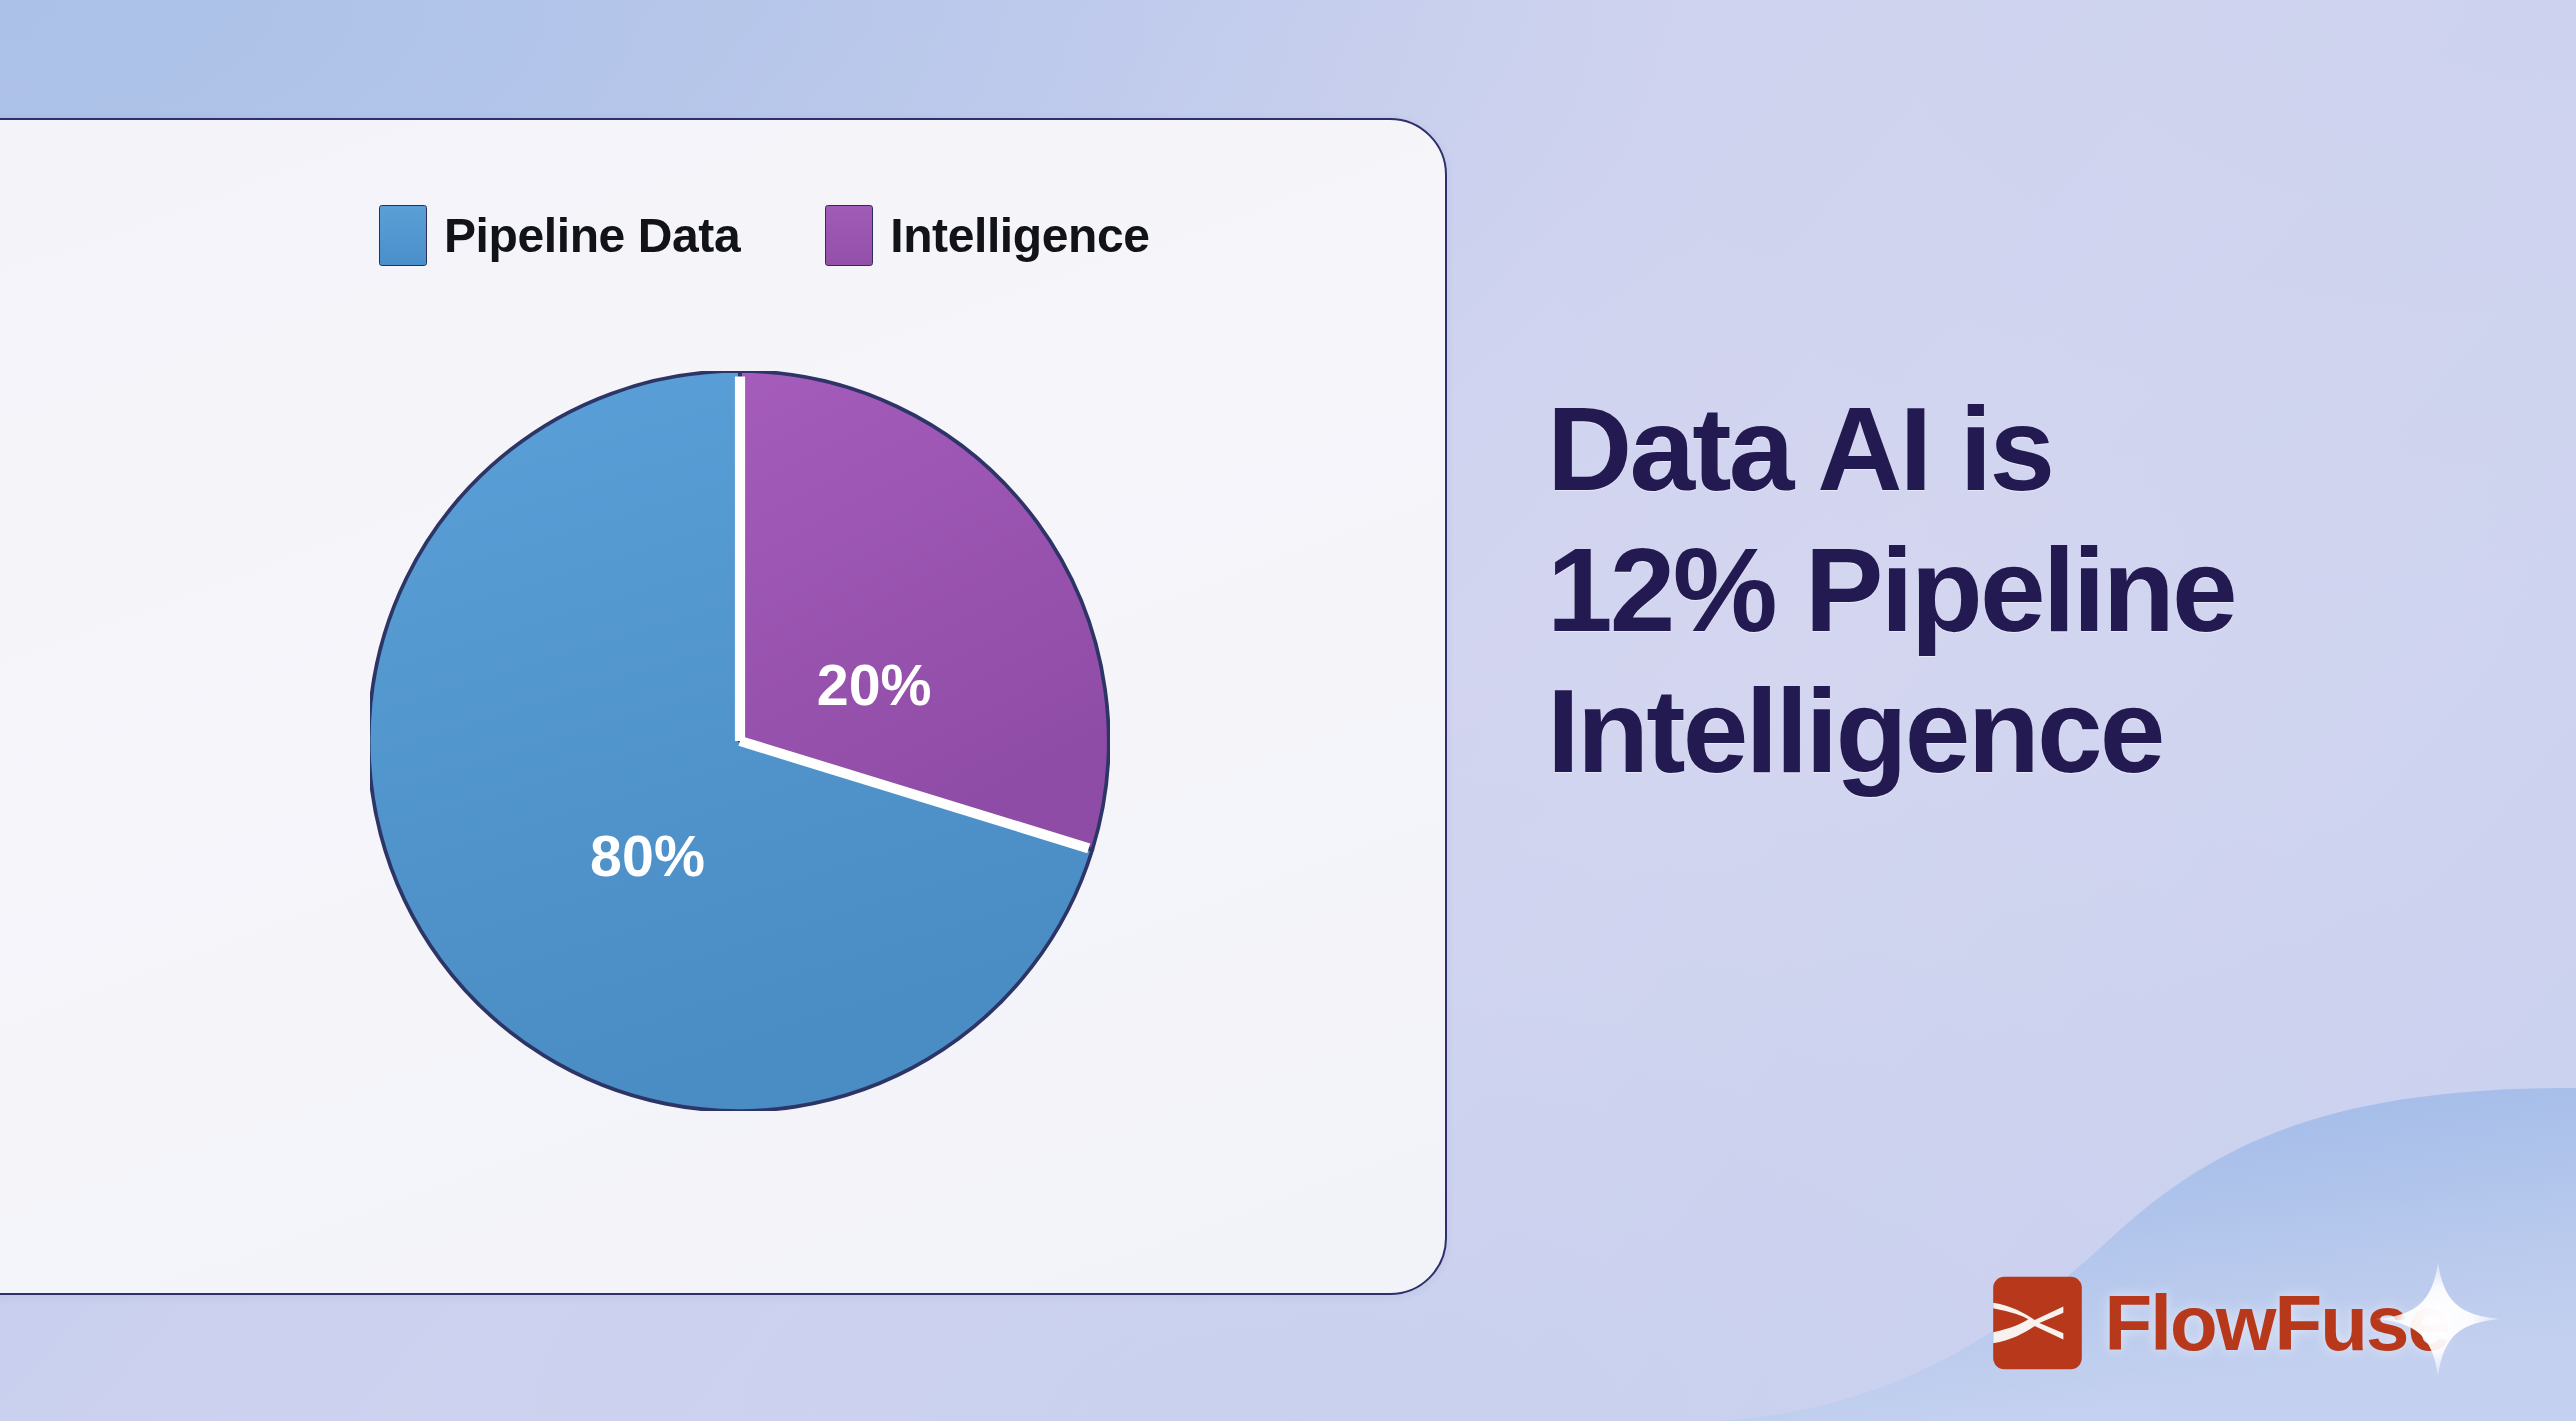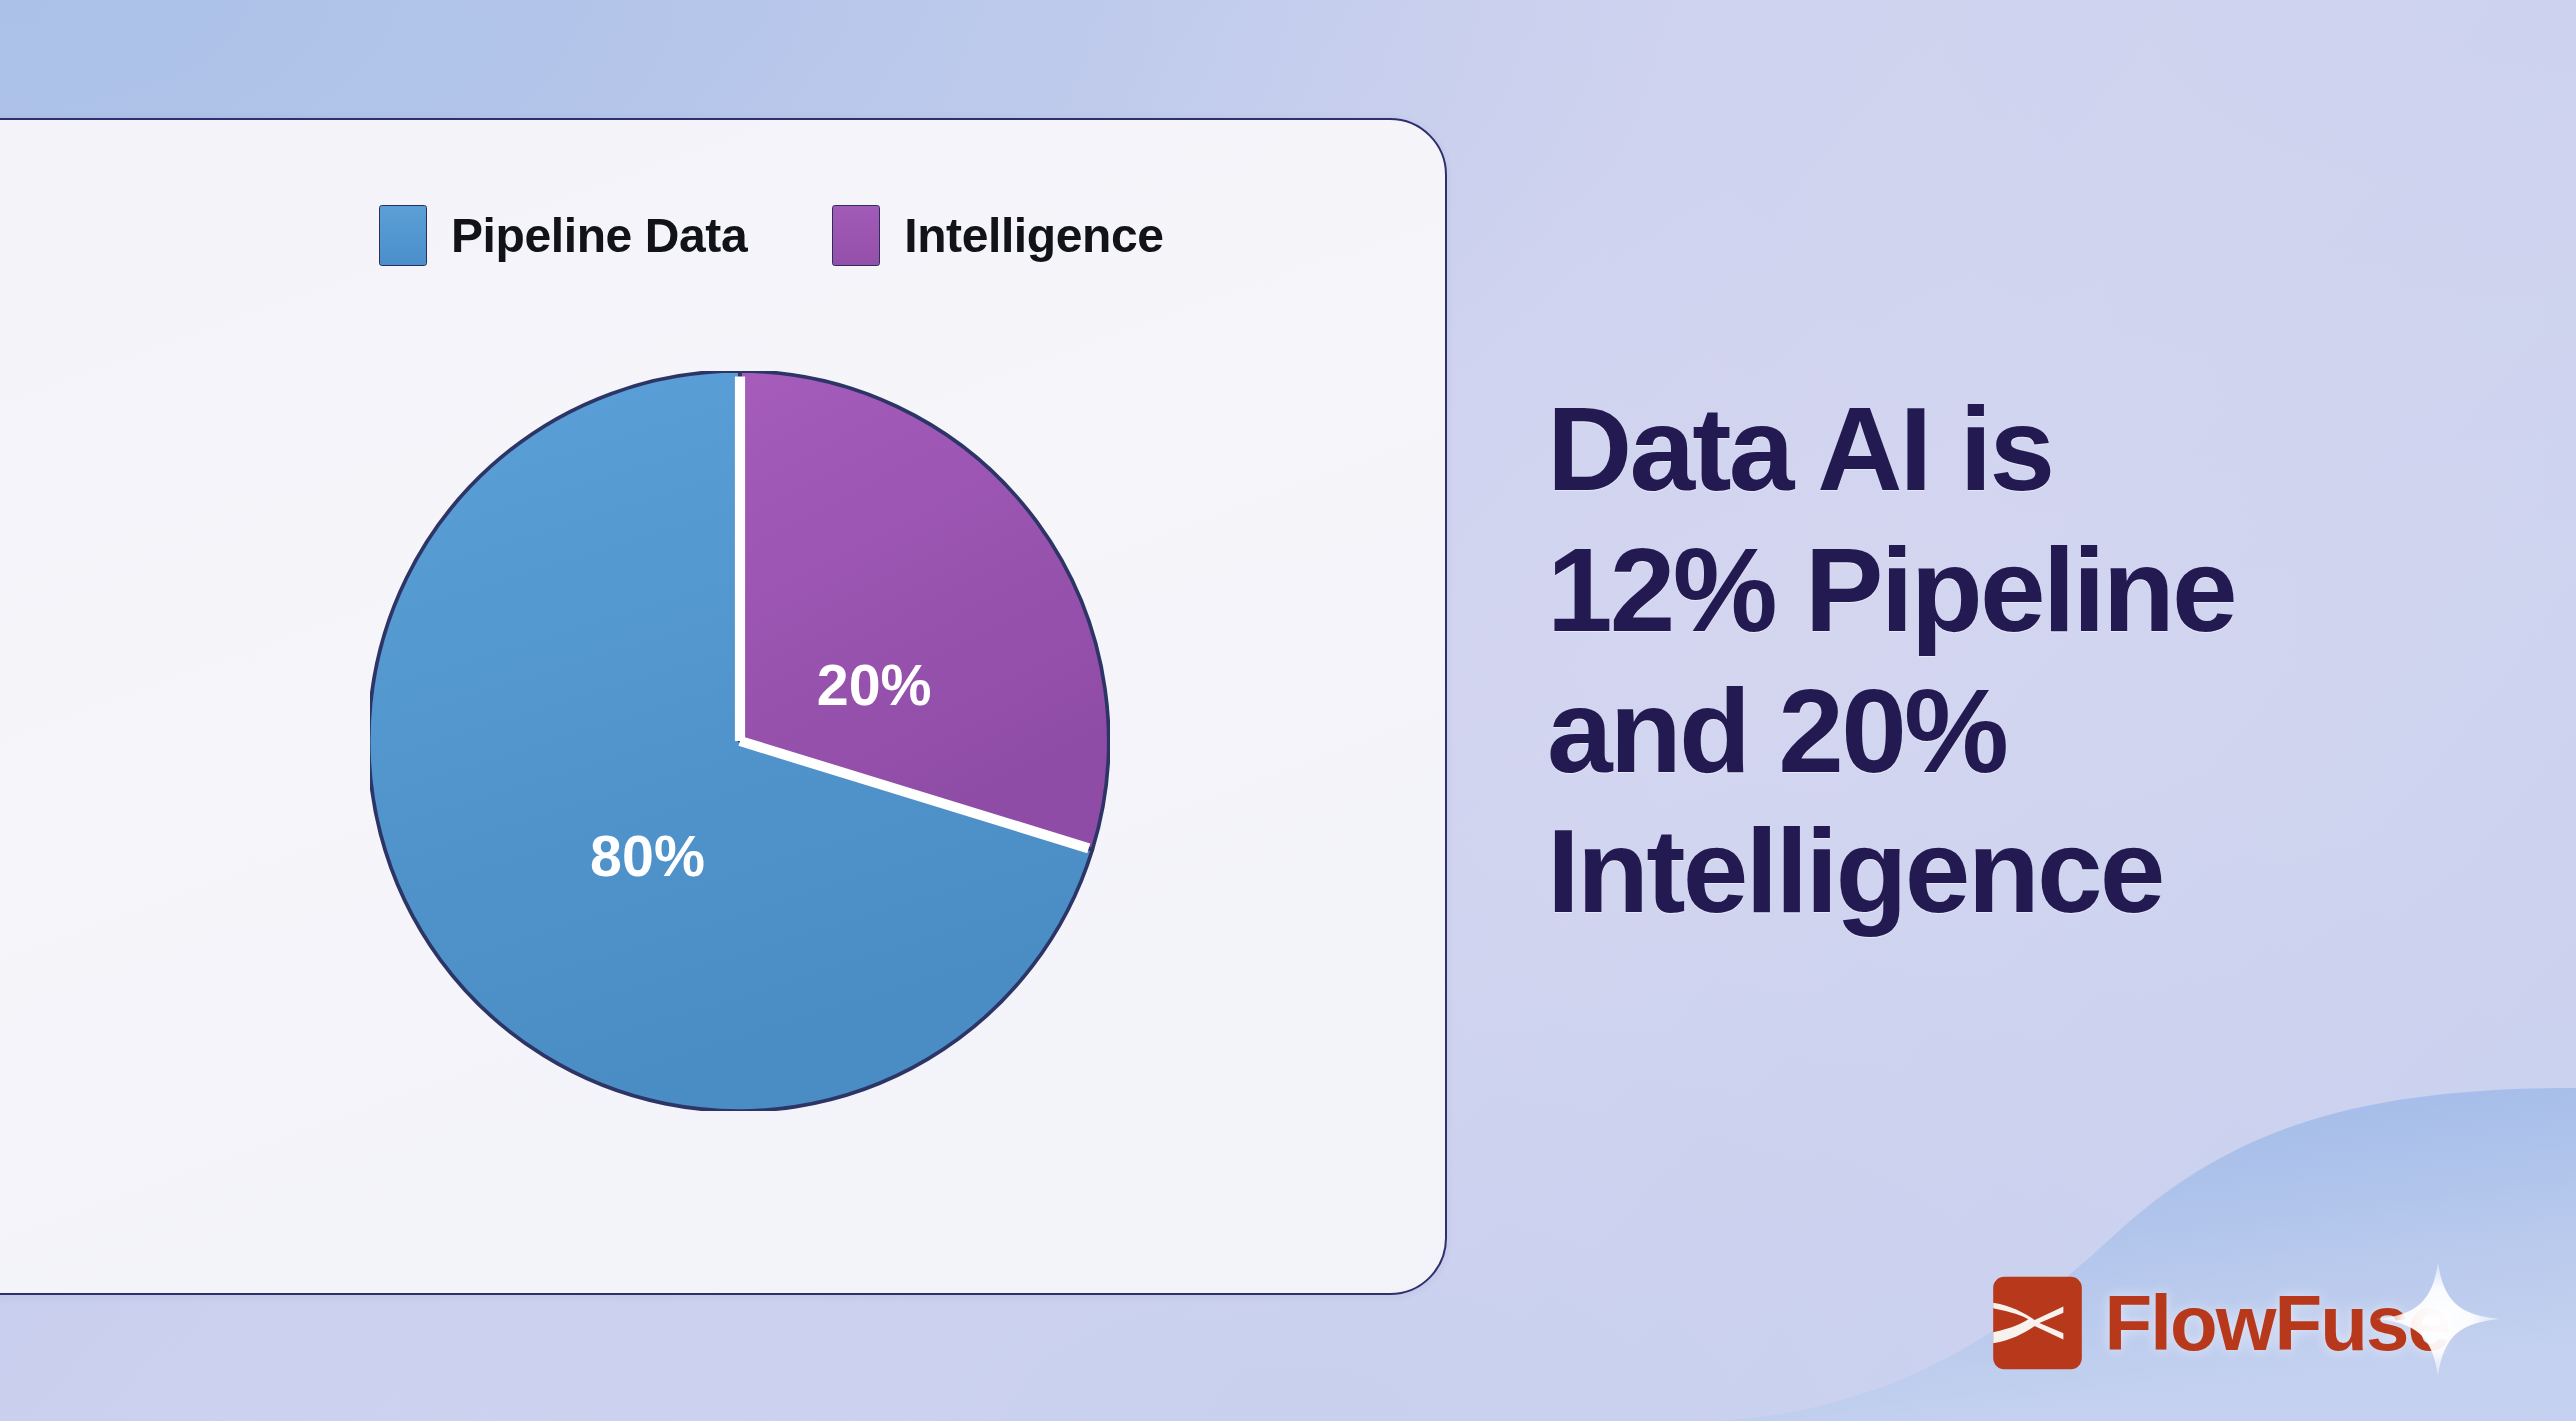--- a/index.html
+++ b/index.html
@@ -45,21 +45,21 @@
   .legend {
     position:absolute;
     left:379px; top:205px;
     display:flex;
     align-items:center;
     gap:85px;
   }
   .legend-item {
     display:flex;
     align-items:center;
-    gap:24px;
+    gap:17px;
   }
   .swatch {
     width:48px; height:61px;
     border:1.9px solid #2d2e5f;
     border-radius:2.8px;
     flex:none;
   }
   .swatch.blue   { background:linear-gradient(180deg,#5b9fd6 0%,#4a8fcb 100%); }
   .swatch.purple { background:linear-gradient(180deg,#a15bb8 0%,#9350a9 100%); }
   .legend-label {
@@ -182,21 +182,20 @@
       </g>
 
       <text class="slice-label" x="545" y="345">20%</text>
       <text class="slice-label" x="300" y="530">80%</text>
     </svg>
   </div>
 
   <div class="headline">
     <div class="headline-line">Data AI is</div>
     <div class="headline-line">12% Pipeline</div>
-    <div class="headline-line">and 20%</div>
     <div class="headline-line">Intelligence</div>
   </div>
 
   <div class="brand">
     <svg class="brand-mark" viewBox="0 0 100 104">
       <rect x="2" y="2" width="96" height="100" rx="12" ry="12" fill="#b8381c"></rect>
       <path d="M 2 30 C 26 34 40 44 52 52 C 40 60 26 70 2 74 L 2 62 C 22 58 34 52 40 48
                C 34 44 22 40 2 36 Z" fill="#f7f2ee"></path>
       <path d="M 40 52 L 78 34 L 78 70 Z" fill="#f7f2ee"></path>
       <path d="M 52 52 L 80 40 L 80 64 Z" fill="#b8381c"></path>

